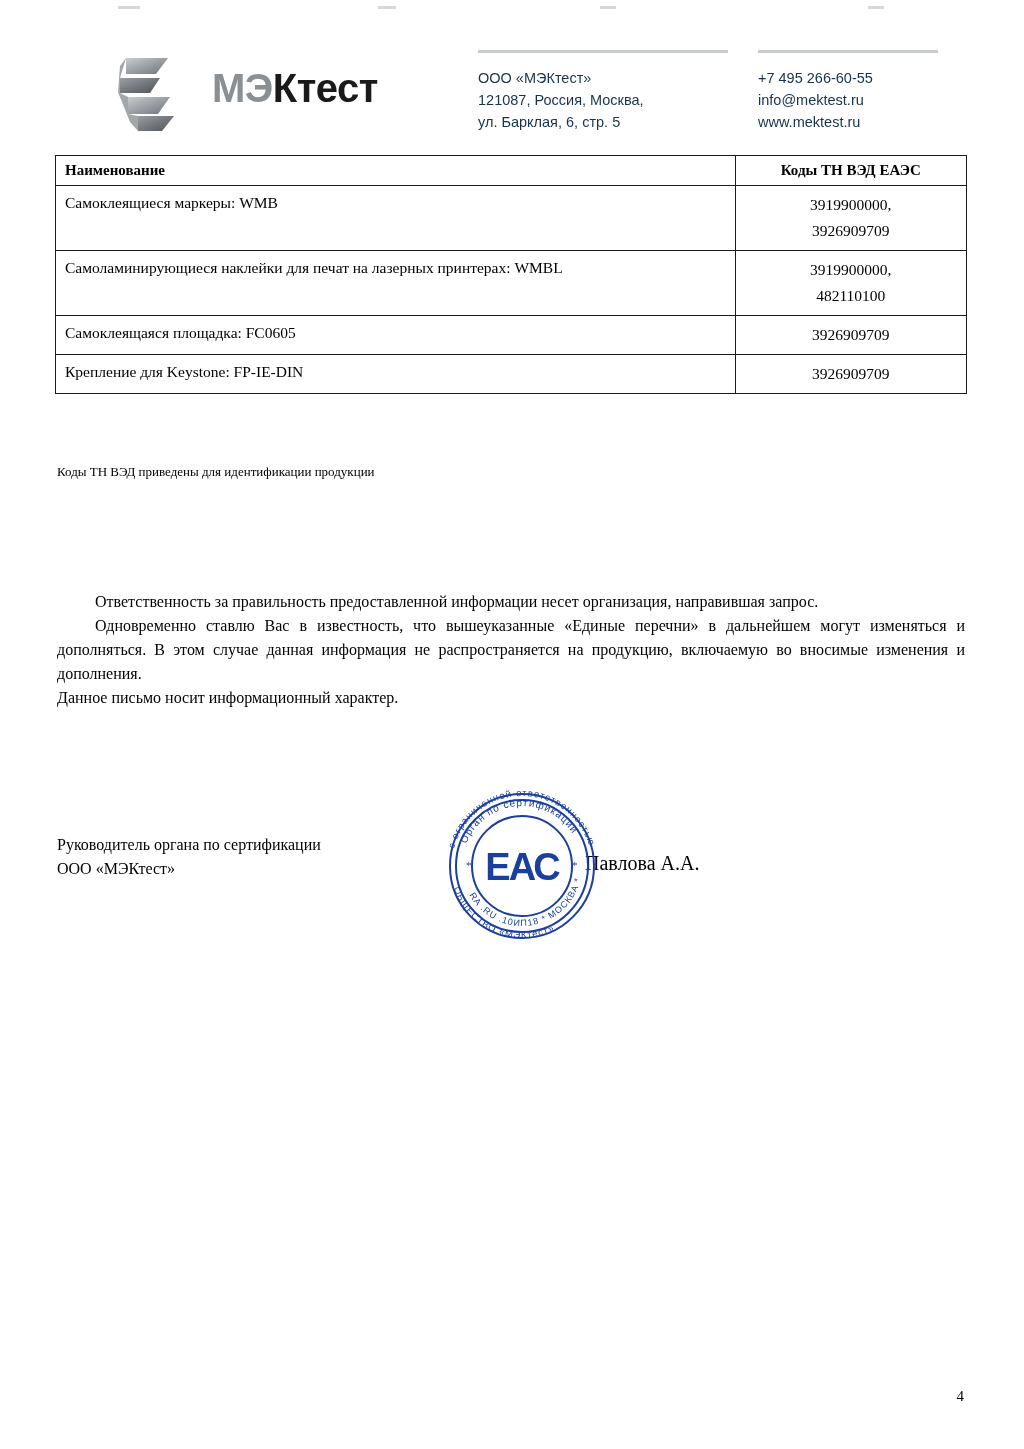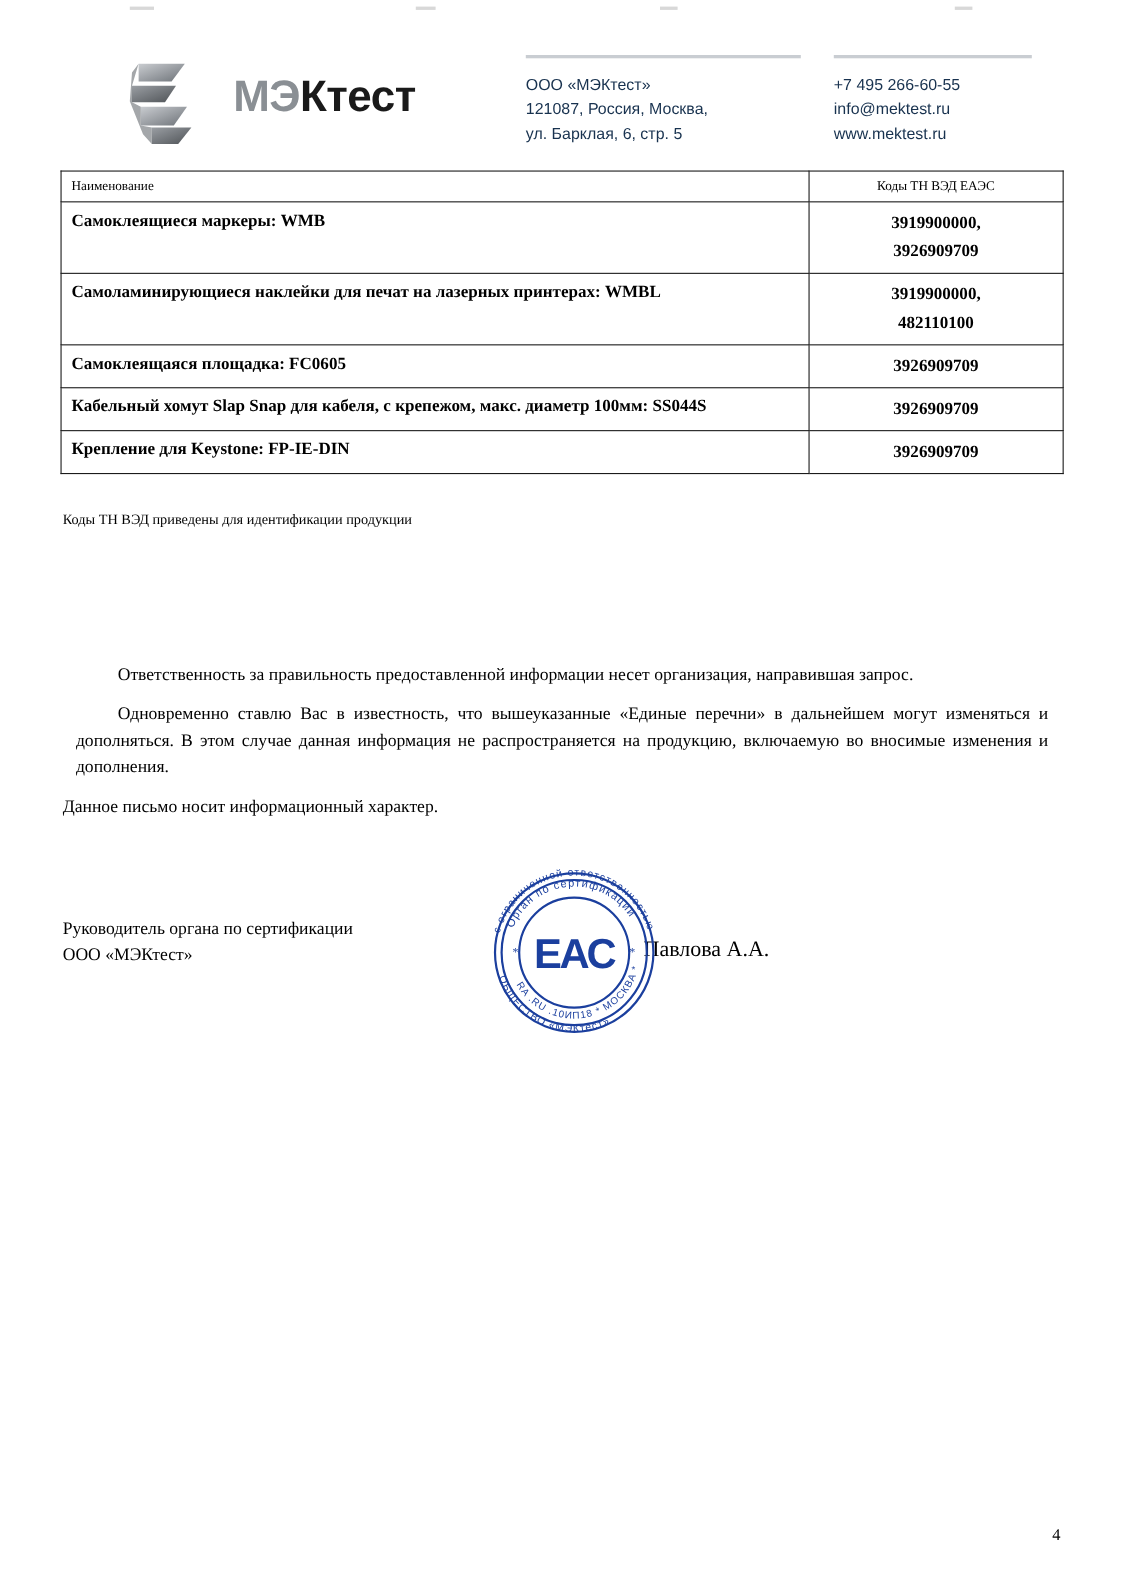--- a/index.html
+++ b/index.html
@@ -86,25 +86,25 @@
     left: 55px;
     width: 912px;
     border-collapse: collapse;
     font-size: 15.5px;
   }
   .tbl td, .tbl th {
     border: 1px solid #1b1b1b;
     padding: 6px 9px;
     vertical-align: top;
     text-align: left;
+    font-weight: normal;
+  }
+  .tbl th {
     font-weight: bold;
-  }
-  .tbl th {
-    font-weight: normal;
-    font-size: 12px;
+    font-size: 15px;
   }
   .tbl .c-name { width: 690px; }
   .tbl .c-code {
     width: 220px;
     text-align: center;
   }
   .tbl td.c-code {
     text-align: center;
     white-space: pre-line;
     line-height: 26px;
@@ -124,21 +124,21 @@
     position: absolute;
     left: 57px;
     top: 590px;
     width: 908px;
     font-size: 16px;
     line-height: 24px;
   }
   .para-just {
     text-align: justify;
     text-indent: 38px;
-    margin: 12px;
+    margin: 0;
   }
   .para-plain {
     text-align: left;
     margin: 0;
   }
 
   
   .sig {
     position: absolute;
     left: 57px;
@@ -237,24 +237,20 @@
       <td class="c-code">3919900000,
 3926909709</td>
     </tr>
     <tr>
       <td class="c-name">Самоламинирующиеся наклейки для печат на лазерных принтерах: WMBL</td>
       <td class="c-code">3919900000,
 482110100</td>
     </tr>
     <tr>
       <td class="c-name">Самоклеящаяся площадка: FC0605</td>
-      <td class="c-code">3926909709</td>
-    </tr>
-    <tr>
-      <td class="c-name">Кабельный хомут Slap Snap для кабеля, с крепежом, макс. диаметр 100мм: SS044S</td>
       <td class="c-code">3926909709</td>
     </tr>
     <tr>
       <td class="c-name">Крепление для Keystone: FP-IE-DIN</td>
       <td class="c-code">3926909709</td>
     </tr>
   </tbody>
 </table>
 
 <div class="note">Коды ТН ВЭД приведены для идентификации продукции</div>

